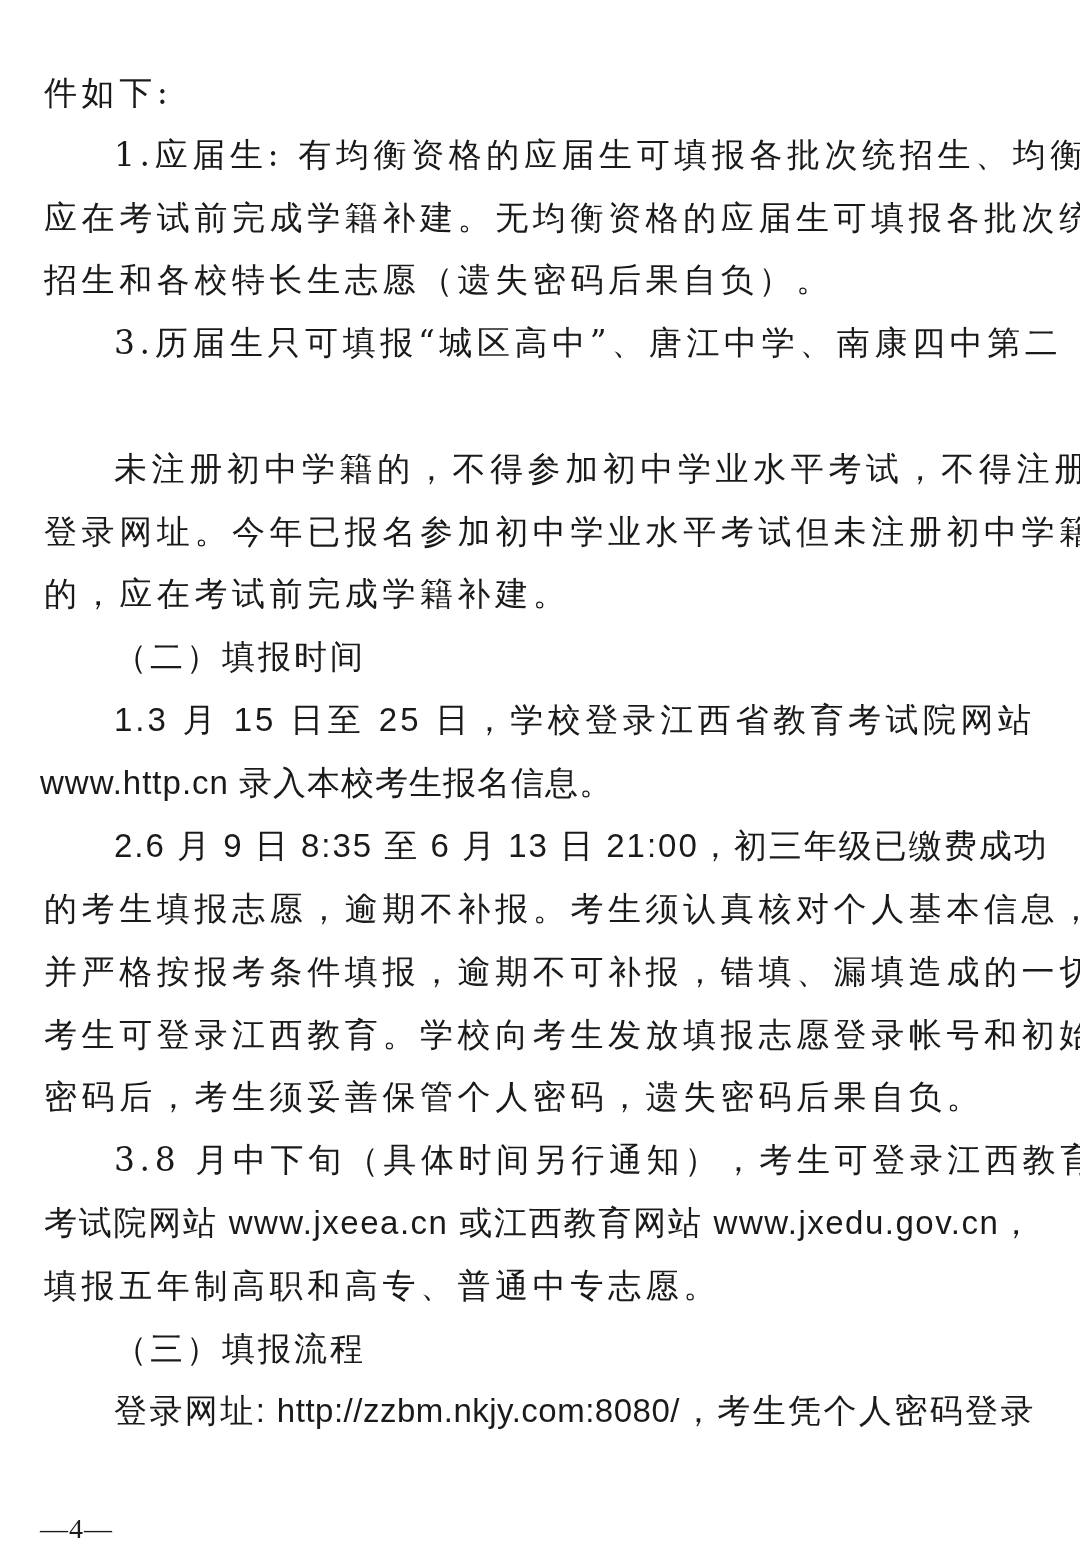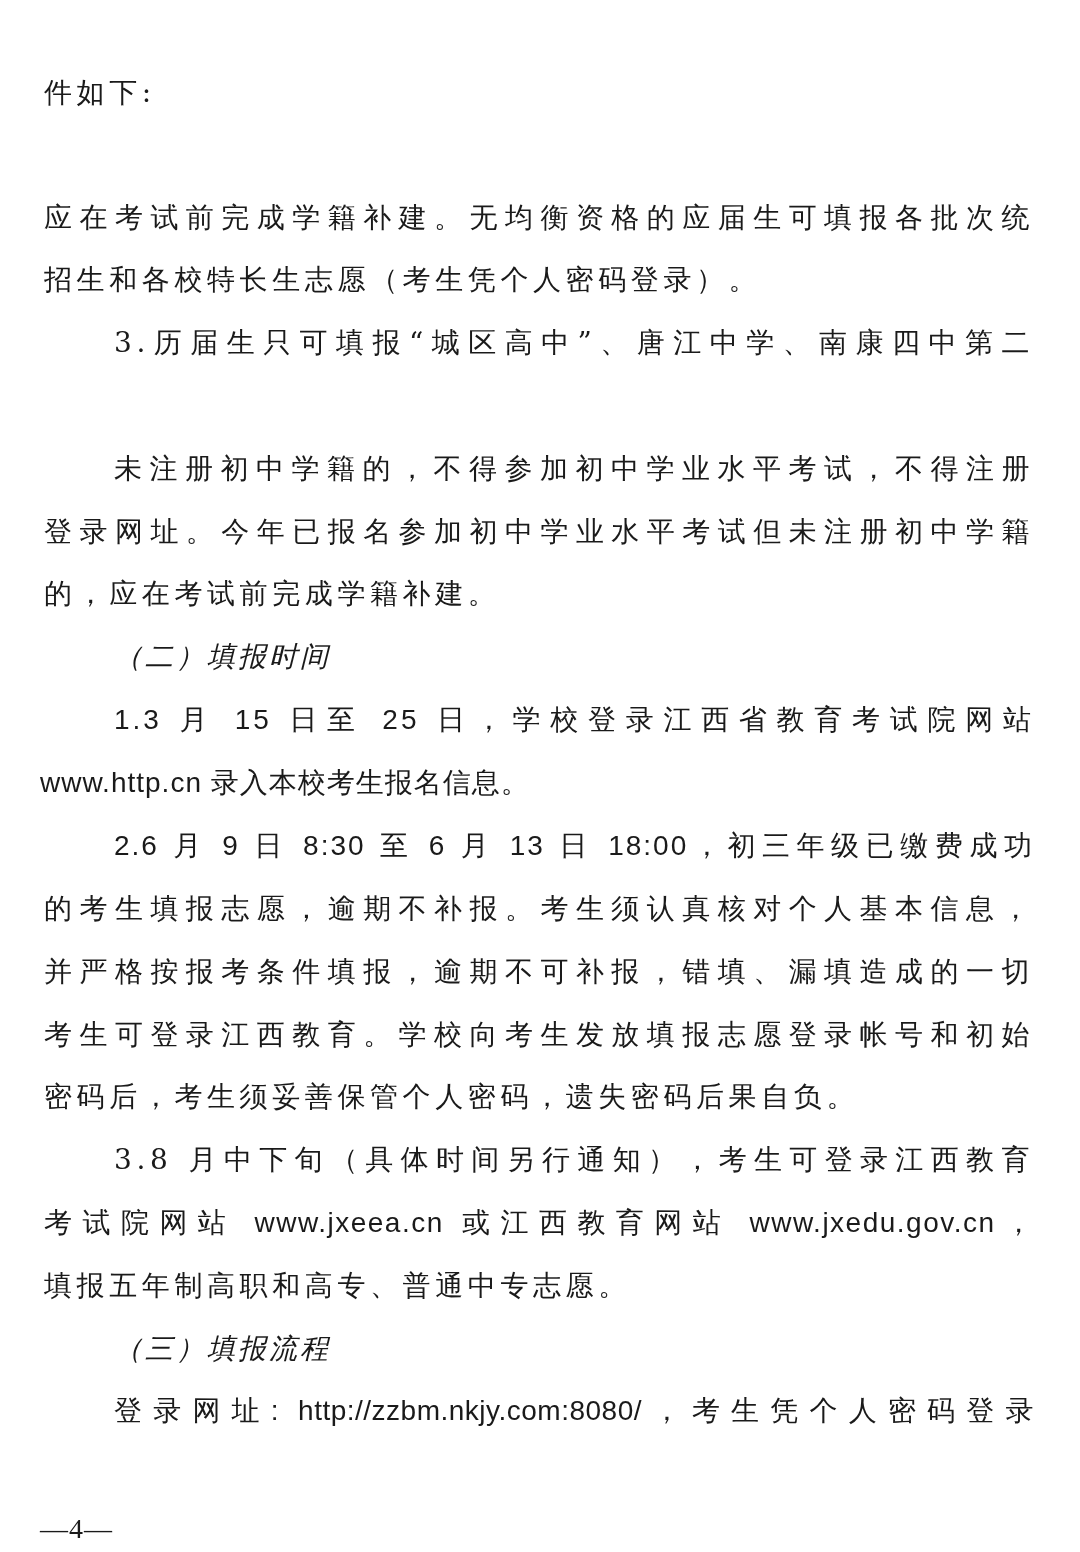--- a/index.html
+++ b/index.html
@@ -19,42 +19,41 @@
       position: absolute;
       left: 0;
       top: 0;
       width: 1080px;
       height: 1552px;
     }
     .line {
       position: absolute;
       left: 44px;
       width: 990px;
-      font-size: 28px;
+      font-size: 33px;
       line-height: 40px;
       white-space: nowrap;
       letter-spacing: 4.6px;
       text-align: justify;
       text-align-last: justify;
     }
     .line.short {
       text-align: left;
       text-align-last: left;
     }
     .line.indent {
       left: 114px;
       width: 920px;
     }
     .line.heading {
       left: 114px;
       width: 920px;
       text-align: left;
       text-align-last: left;
       letter-spacing: 3px;
-      font-style: italic;
     }
     .mono {
       font-family: Liberation Sans, sans-serif;
       letter-spacing: 1px;
     }
     .page-number {
       position: absolute;
       left: 40px;
       top: 1512px;
       font-size: 28px;
@@ -64,35 +63,36 @@
       color: #1a1a1a;
     }
   </style>
 </head>
 <body>
 
 <div class="page">
 
   <div class="line short" style="top:73px">件如下:</div>
 
+  <div class="line indent" style="top:135px">1.应届生: 有均衡资格的应届生可填报各批次统招生、均衡</div>
   <div class="line" style="top:198px">应在考试前完成学籍补建。无均衡资格的应届生可填报各批次统</div>
-  <div class="line short" style="top:260px">招生和各校特长生志愿（考生凭个人密码登录）。</div>
+  <div class="line short" style="top:260px">招生和各校特长生志愿（遗失密码后果自负）。</div>
 
   <div class="line indent" style="top:323px">3.历届生只可填报“城区高中”、唐江中学、南康四中第二</div>
 
   <div class="line indent" style="top:449px">未注册初中学籍的，不得参加初中学业水平考试，不得注册</div>
   <div class="line" style="top:512px">登录网址。今年已报名参加初中学业水平考试但未注册初中学籍</div>
   <div class="line short" style="top:574px">的，应在考试前完成学籍补建。</div>
 
   <div class="line heading" style="top:637px">（二）填报时间</div>
 
   <div class="line indent mono" style="top:700px; letter-spacing:3px">1.3 月 15 日至 25 日，学校登录江西省教育考试院网站</div>
   <div class="line short mono" style="top:763px; left:40px">www.http.cn 录入本校考生报名信息。</div>
 
-  <div class="line indent mono" style="top:826px; letter-spacing:2px">2.6 月 9 日 8:30 至 6 月 13 日 18:00，初三年级已缴费成功</div>
+  <div class="line indent mono" style="top:826px; letter-spacing:2px">2.6 月 9 日 8:35 至 6 月 13 日 21:00，初三年级已缴费成功</div>
   <div class="line" style="top:889px">的考生填报志愿，逾期不补报。考生须认真核对个人基本信息，</div>
   <div class="line" style="top:952px">并严格按报考条件填报，逾期不可补报，错填、漏填造成的一切</div>
   <div class="line" style="top:1015px">考生可登录江西教育。学校向考生发放填报志愿登录帐号和初始</div>
   <div class="line short" style="top:1077px">密码后，考生须妥善保管个人密码，遗失密码后果自负。</div>
 
   <div class="line indent" style="top:1140px">3.8 月中下旬（具体时间另行通知），考生可登录江西教育</div>
   <div class="line mono" style="top:1203px; letter-spacing:1.5px">考试院网站 www.jxeea.cn 或江西教育网站 www.jxedu.gov.cn，</div>
   <div class="line short" style="top:1266px">填报五年制高职和高专、普通中专志愿。</div>
 
   <div class="line heading" style="top:1329px">（三）填报流程</div>

